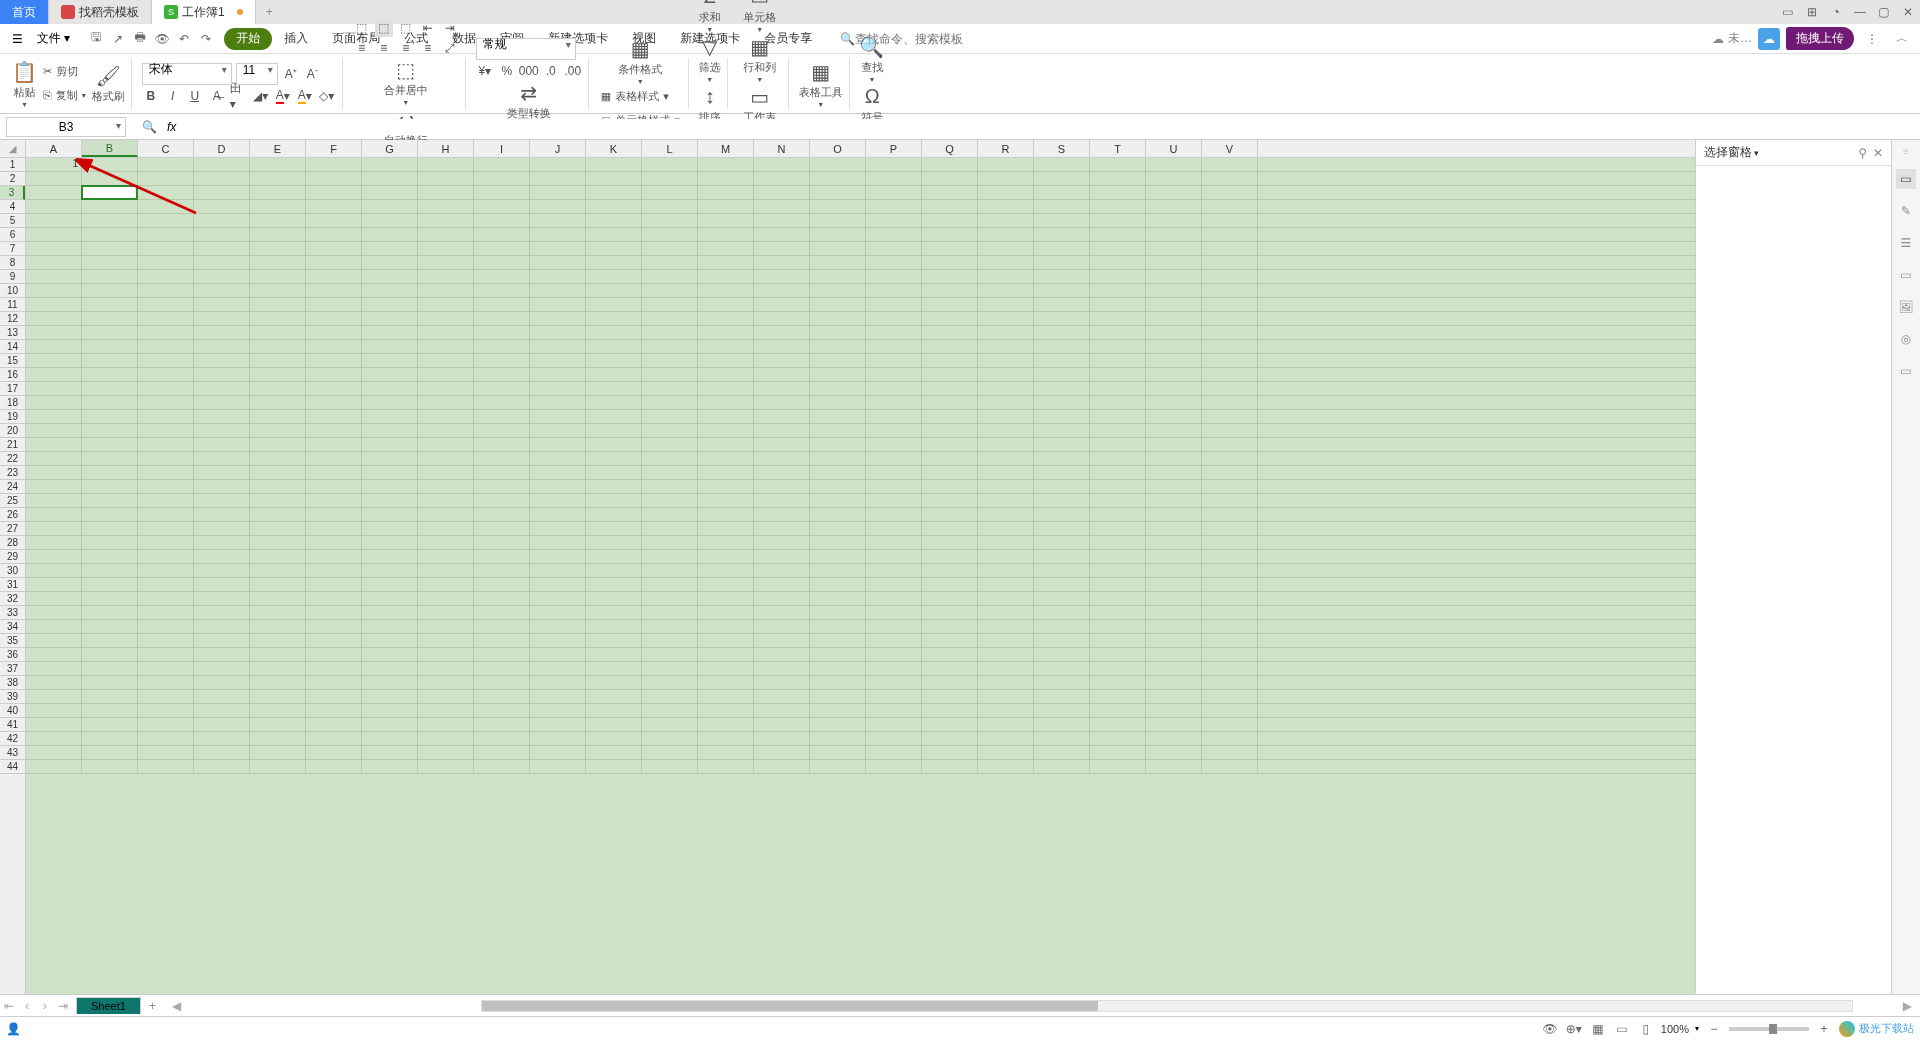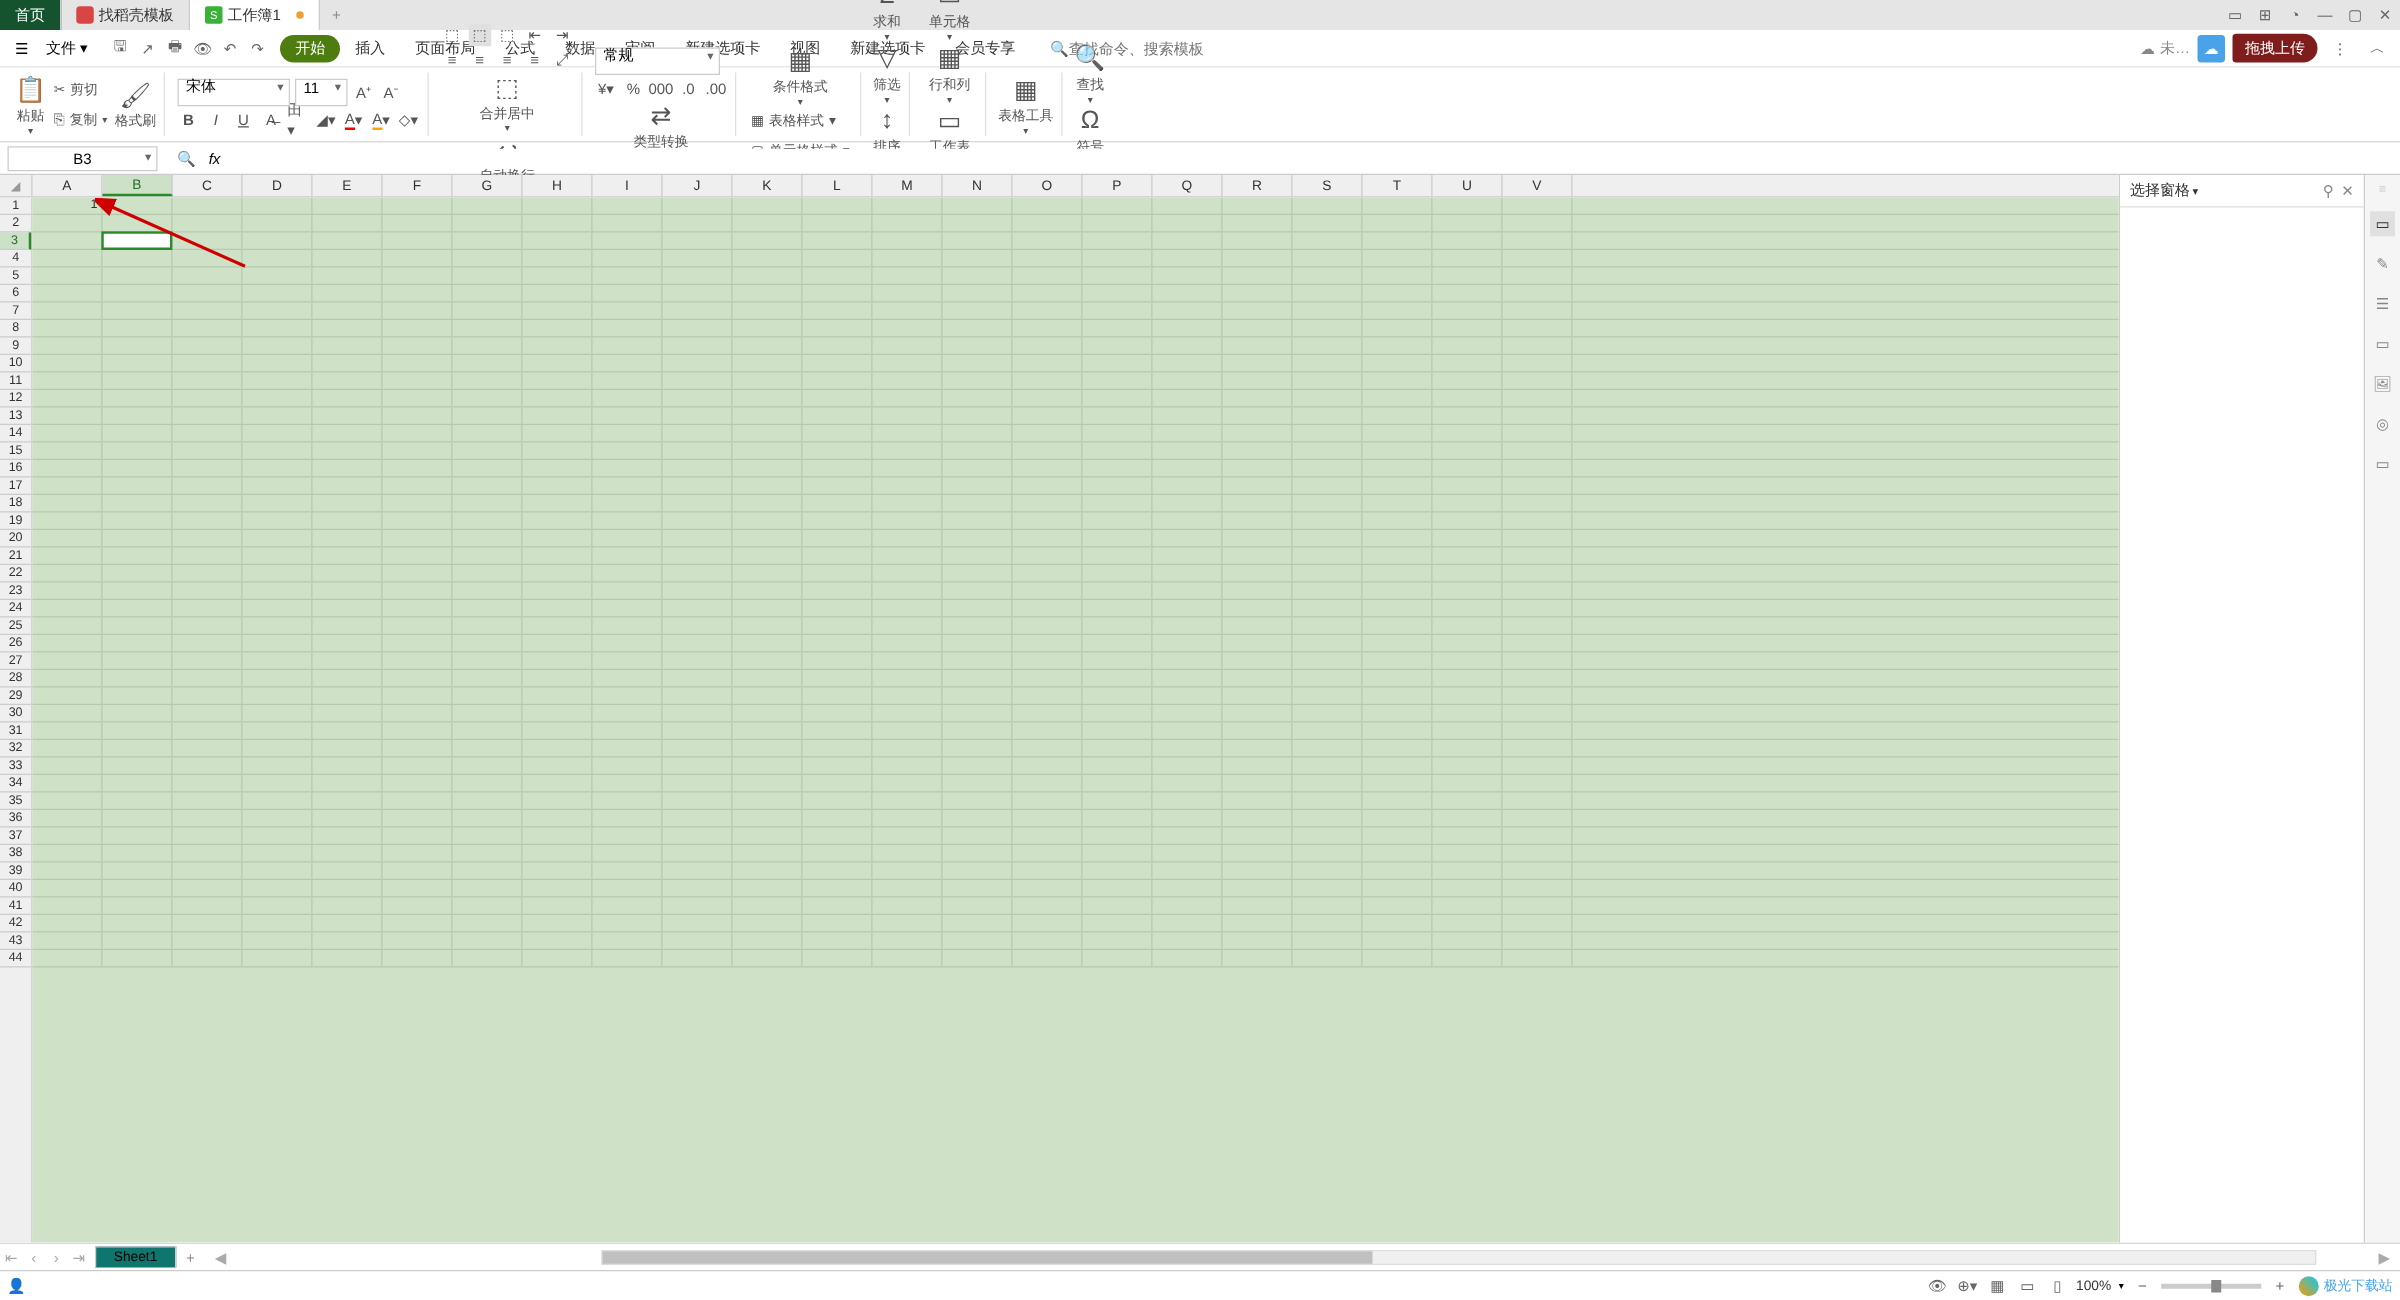--- a/index.html
+++ b/index.html
@@ -1,41 +1,41 @@
 <!DOCTYPE html>
 <html><head>
 <meta charset="utf-8">
 <style>
 * { margin: 0; padding: 0; box-sizing: border-box; font-family: "Microsoft YaHei", sans-serif; }
 body { background: #f0f0f0; overflow: hidden; width: 1920px; height: 1040px; font-size: 12px; }
 
 
 .tabs-bar { display: flex; height: 24px; background: #e5e5e5; align-items: center; }
 .tab { display: flex; align-items: center; padding: 0 12px; height: 100%; color: #333; border-right: 1px solid #ccc; cursor: pointer; }
-.tab.active { background: #14532d; color: #fff; }
+.tab.active { background: #3b82f6; color: #fff; }
 .tab.white { background: #fff; }
 .tab-icon { width: 14px; height: 14px; margin-right: 4px; display: inline-block; }
 .tab-dot { width: 6px; height: 6px; border-radius: 50%; background: #f0a030; margin-left: 12px; }
 .add-tab { padding: 0 10px; color: #888; cursor: pointer; }
 .win-controls { margin-left: auto; display: flex; align-items: center; }
 .win-btn { width: 24px; height: 24px; display: flex; align-items: center; justify-content: center; color: #666; cursor: pointer; }
 
 
 .menu-bar { display: flex; height: 30px; background: #fff; align-items: center; border-bottom: 1px solid #ddd; padding: 0 6px; }
 .hamburger { padding: 0 6px; cursor: pointer; }
 .file-menu { padding: 0 8px; cursor: pointer; }
 .qat { display: flex; gap: 2px; padding: 0 8px; }
 .qat-btn { width: 20px; height: 20px; display: flex; align-items: center; justify-content: center; color: #666; cursor: pointer; }
 .menu-item { padding: 0 12px; height: 100%; display: flex; align-items: center; cursor: pointer; color: #333; }
 .menu-item.pill { background: #4d7c0f; color: #fff; border-radius: 12px; padding: 2px 12px; height: 22px; }
 .search-box { margin-left: 16px; display: flex; align-items: center; color: #aaa; }
 .search-box input { border: none; outline: none; width: 120px; font-size: 12px; color: #999; }
 .right-menu { margin-left: auto; display: flex; align-items: center; gap: 6px; }
 .cloud-badge { display: flex; align-items: center; gap: 4px; color: #888; cursor: pointer; }
-.upload-btn { background: #7f1d1d; color: #fff; padding: 3px 10px; border-radius: 3px 12px 12px 3px; display: flex; align-items: center; gap: 6px; cursor: pointer; }
+.upload-btn { background: #701a75; color: #fff; padding: 3px 10px; border-radius: 3px 12px 12px 3px; display: flex; align-items: center; gap: 6px; cursor: pointer; }
 .upload-icon-box { background: #4aa3e8; width: 22px; height: 22px; border-radius: 3px; display: flex; align-items: center; justify-content: center; color: #fff; }
 .caret-btn { padding: 0 6px; color: #666; cursor: pointer; }
 
 
 .ribbon { display: flex; height: 60px; background: #fff; border-bottom: 1px solid #ccc; padding: 4px 6px; gap: 4px; }
 .ribbon-group { display: flex; flex-direction: column; align-items: center; justify-content: center; padding: 0 6px; border-right: 1px solid #e0e0e0; }
 .ribbon-group:last-child { border-right: none; }
 .ribbon-big { display: flex; flex-direction: column; align-items: center; color: #555; cursor: pointer; font-size: 11px; }
 .ribbon-big-icon { font-size: 20px; height: 26px; display: flex; align-items: center; }
 .ribbon-row { display: flex; gap: 4px; align-items: center; }

